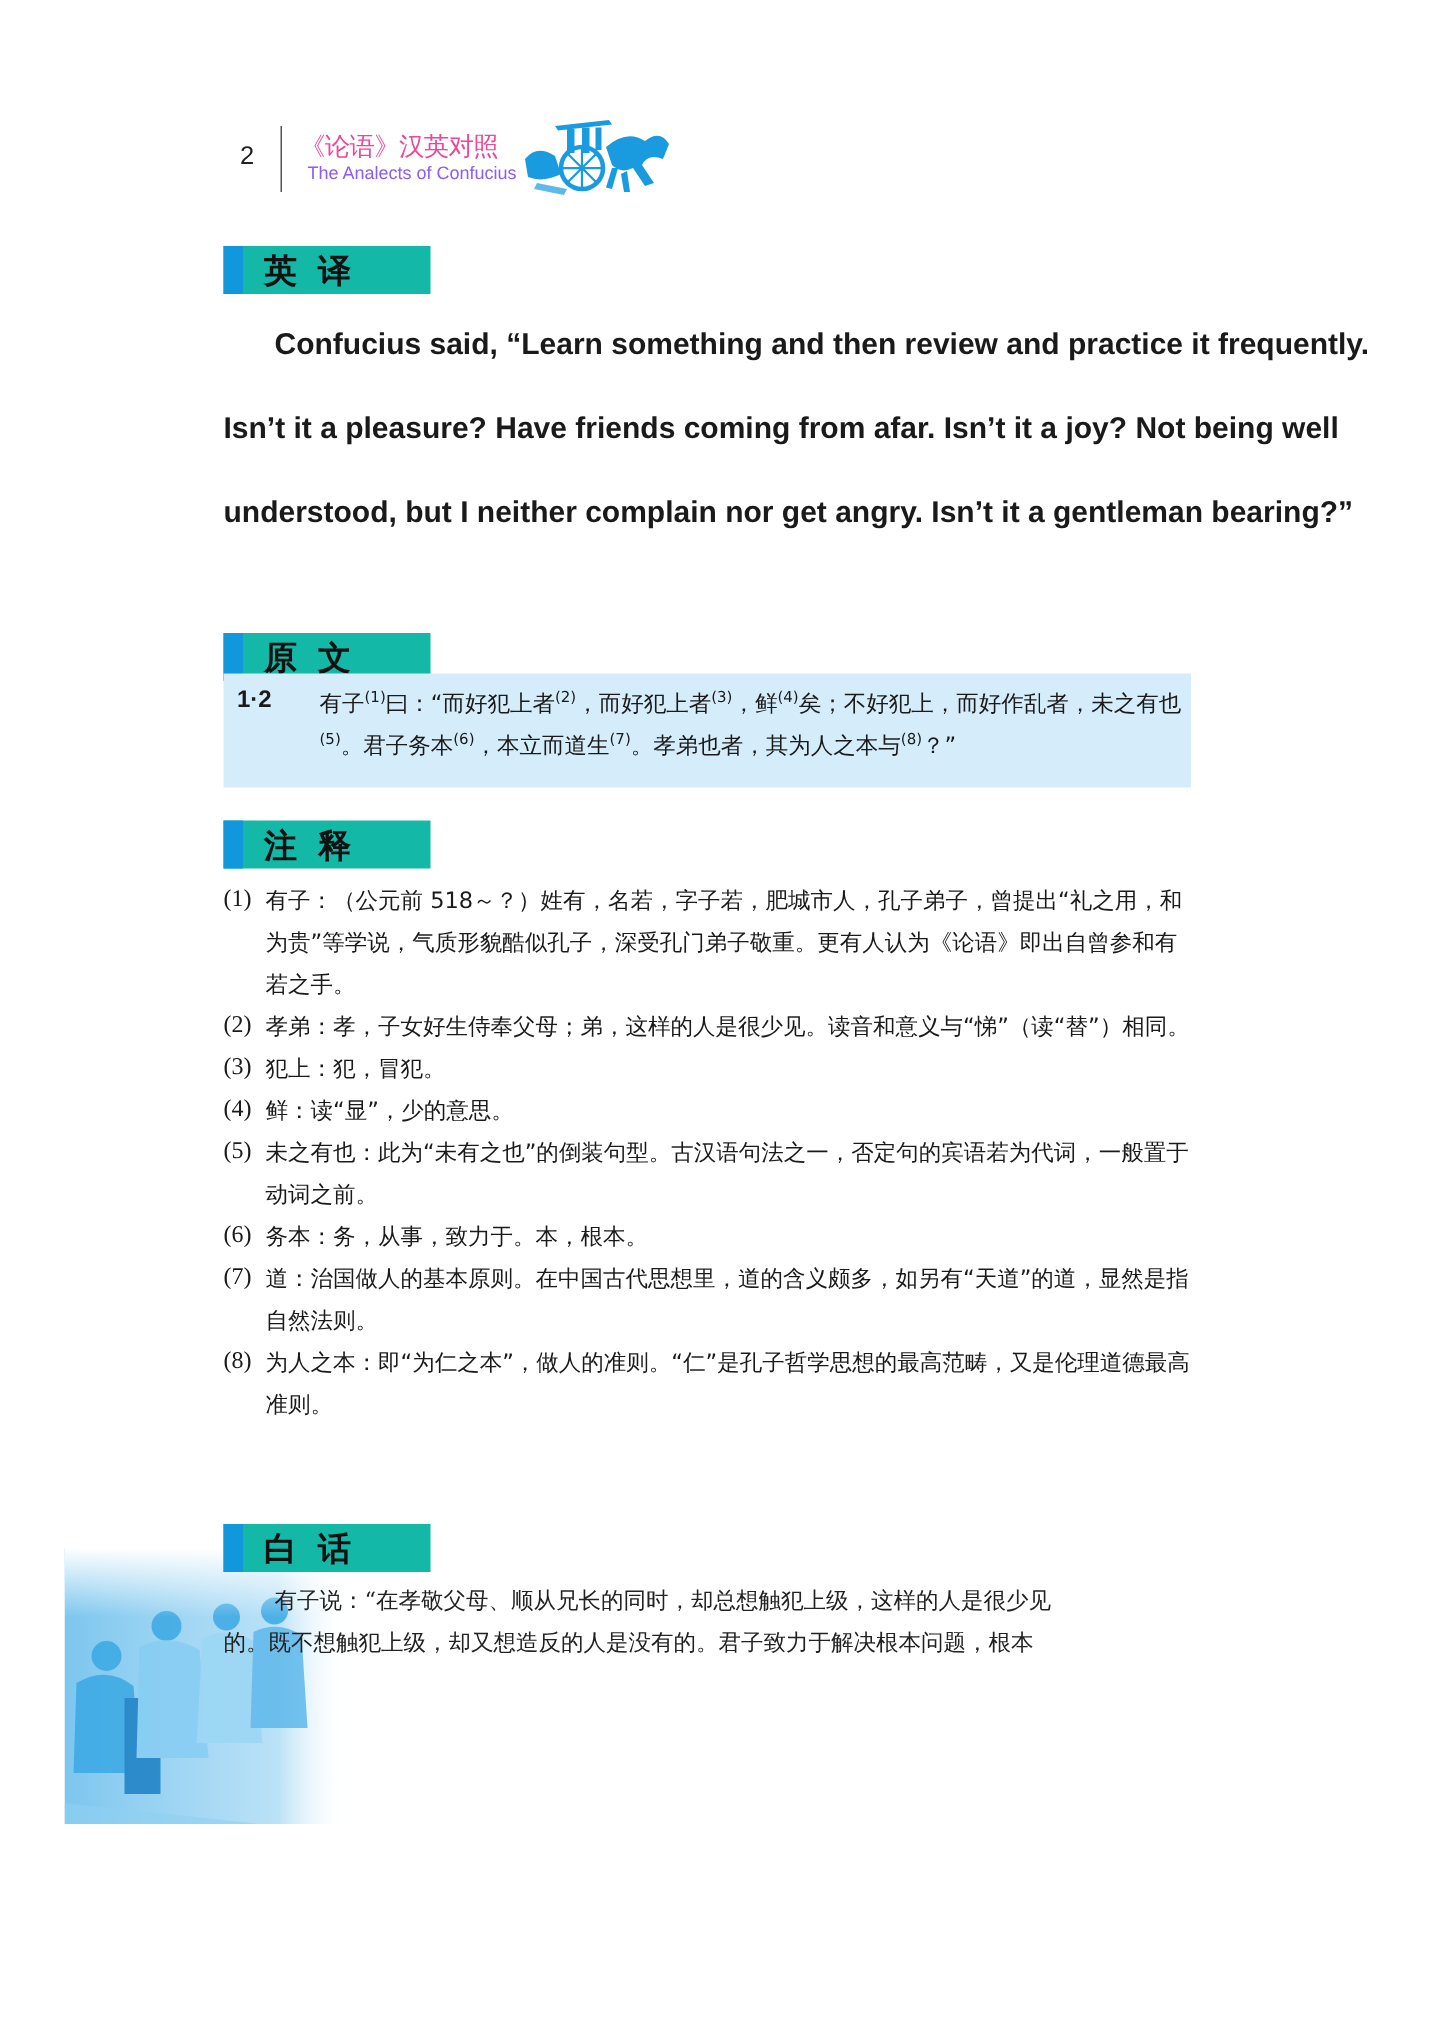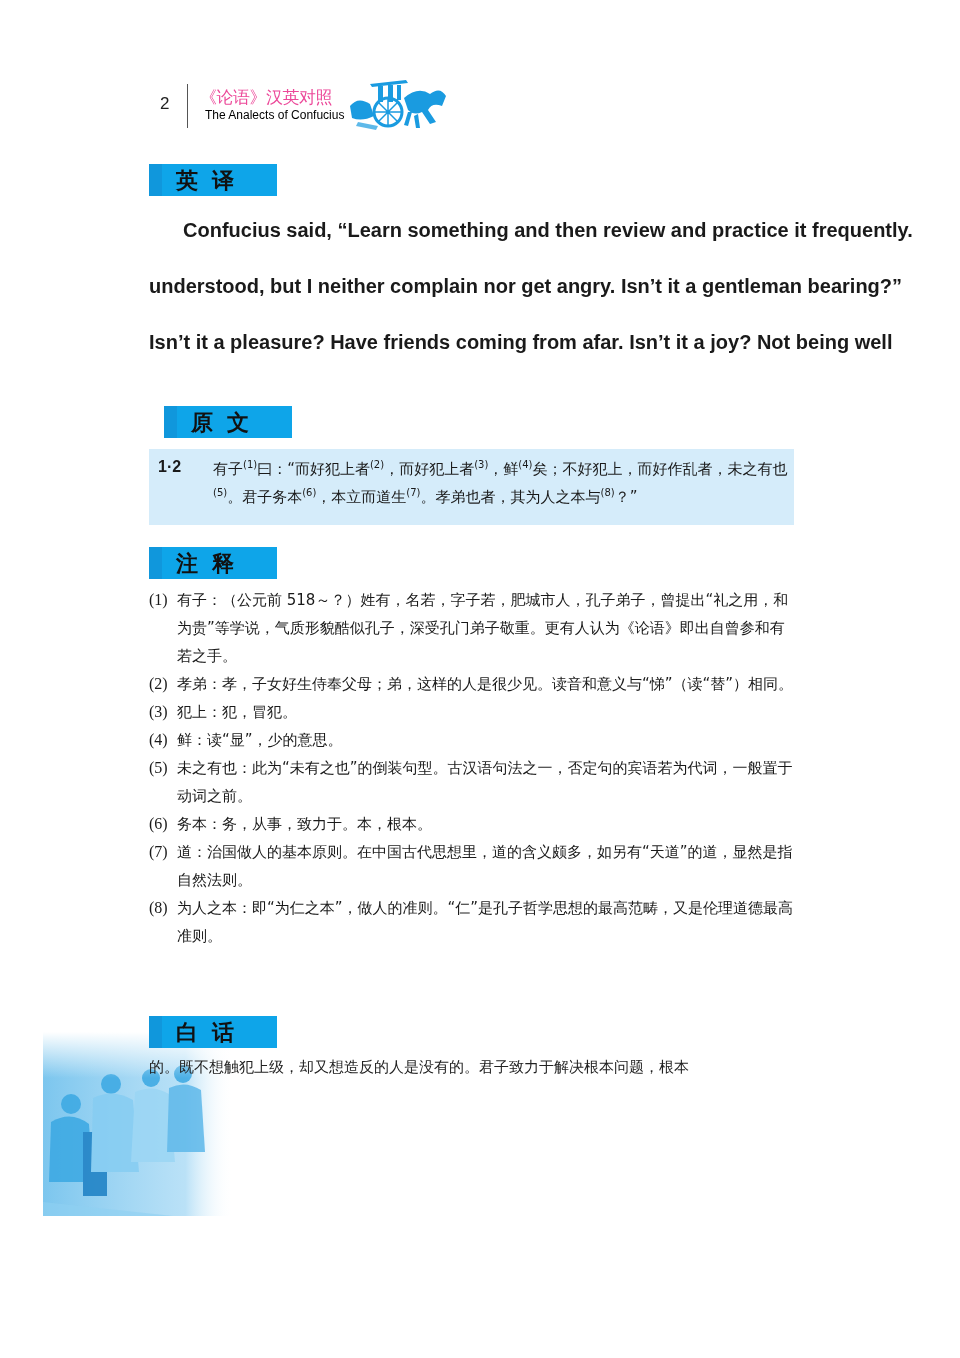--- a/index.html
+++ b/index.html
@@ -3,24 +3,24 @@
 <meta charset="utf-8">
 <style>
   html, body { margin:0; padding:0; background:#ffffff; }
   body { width:960px; height:1358px; position:relative; overflow:hidden;
          font-family:"DejaVu Sans", sans-serif; color:#1a1a1a; }
 
   .header { position:absolute; left:160px; top:84px; height:44px; }
   .page-num { position:absolute; left:0; top:10px; font-family:"Liberation Sans", sans-serif; font-size:17px; color:#222; }
   .header-rule { position:absolute; left:27px; top:0; width:1px; height:44px; background:#555; }
   .header-title-cn { position:absolute; left:40px; top:2px; font-size:17px; white-space:nowrap; color:#ec4899; letter-spacing:-0.5px; }
-  .header-title-en { position:absolute; left:45px; top:24px; font-family:"Liberation Sans", sans-serif; font-size:12px; white-space:nowrap; color:#000000; }
+  .header-title-en { position:absolute; left:45px; top:24px; font-family:"Liberation Sans", sans-serif; font-size:12px; white-space:nowrap; color:#8b5cf6; }
   .chariot { position:absolute; left:348px; top:76px; width:102px; height:58px; }
 
-  .section-head { position:absolute; left:149px; height:32px; width:128px; background:#0ea5e9; }
+  .section-head { position:absolute; left:149px; height:32px; width:138px; background:#14b8a6; }
   .section-head .bar { position:absolute; left:0; top:0; width:13px; height:32px; background:#1097dc; }
   .section-head .label { position:absolute; left:27px; top:2px; font-size:22px; font-weight:bold; letter-spacing:14px; color:#111; white-space:nowrap; font-family:"DejaVu Sans", sans-serif; }
 
   .en-para { position:absolute; left:149px; width:645px; font-family:"Liberation Sans", sans-serif; font-weight:bold; font-size:20px; line-height:56px; top:202px; text-align:justify; text-align-last:justify; }
   .en-line { display:block; height:56px; white-space:nowrap; }
   .en-line.first { padding-left:34px; }
   .en-line.last { text-align-last:auto; }
 
   .orig-box { position:absolute; left:149px; top:449px; width:645px; height:76px; background:#d5ecfa; }
   .orig-num { position:absolute; left:9px; top:9px; font-family:"Liberation Sans", sans-serif; font-weight:bold; font-size:16px; white-space:nowrap; }
@@ -60,25 +60,25 @@
     <path d="M10 46 L30 50 L28 54 L8 50 Z" opacity="0.7"></path>
   </g>
 </svg>
 
 <div class="section-head" style="top:164px;">
   <span class="bar"></span>
   <span class="label">英译</span>
 </div>
 <div class="en-para">
   <span class="en-line first">Confucius said, “Learn something and then review and practice it frequently.</span>
+  <span class="en-line">Isn’t it a pleasure? Have friends coming from afar. Isn’t it a joy? Not being well</span>
   <span class="en-line last">understood, but I neither complain nor get angry. Isn’t it a gentleman bearing?”</span>
-  <span class="en-line">Isn’t it a pleasure? Have friends coming from afar. Isn’t it a joy? Not being well</span>
 </div>
 
-<div class="section-head" style="top:406px;margin-left:15px;">
+<div class="section-head" style="top:422px;">
   <span class="bar"></span>
   <span class="label">原文</span>
 </div>
 <div class="orig-box">
   <span class="orig-num">1·2</span>
   <div class="orig-text" id="orig-text"><span>有子</span><sup>(1)</sup><span>曰：“而好犯上者</span><sup>(2)</sup><span>，而好犯上者</span><sup>(3)</sup><span>，鲜</span><sup>(4)</sup><span>矣；不好犯上，而好作乱者，未之有也</span><sup>(5)</sup><span>。君子务本</span><sup>(6)</sup><span>，本立而道生</span><sup>(7)</sup><span>。孝弟也者，其为人之本与</span><sup>(8)</sup><span>？”</span></div>
 </div>
 
 <div class="section-head" style="top:547px;">
   <span class="bar"></span>
@@ -120,14 +120,15 @@
     <path d="M126 56 Q142 48 158 58 L162 120 L124 120 Z" fill="#5db8ea"></path>
   </g>
   <path d="M0 170 L130 184 L0 184 Z" fill="#8fd0f2" opacity="0.6"></path>
   <rect x="0" y="0" width="190" height="184" fill="url(#fadeT)"></rect>
 </svg>
 <div class="section-head" style="top:1016px;">
   <span class="bar"></span>
   <span class="label">白话</span>
 </div>
 <div class="bh-para">
+  <span class="bh-line first">有子说：“在孝敬父母、顺从兄长的同时，却总想触犯上级，这样的人是很少见</span>
   <span class="bh-line">的。既不想触犯上级，却又想造反的人是没有的。君子致力于解决根本问题，根本</span>
 </div>
 
 </body></html>

